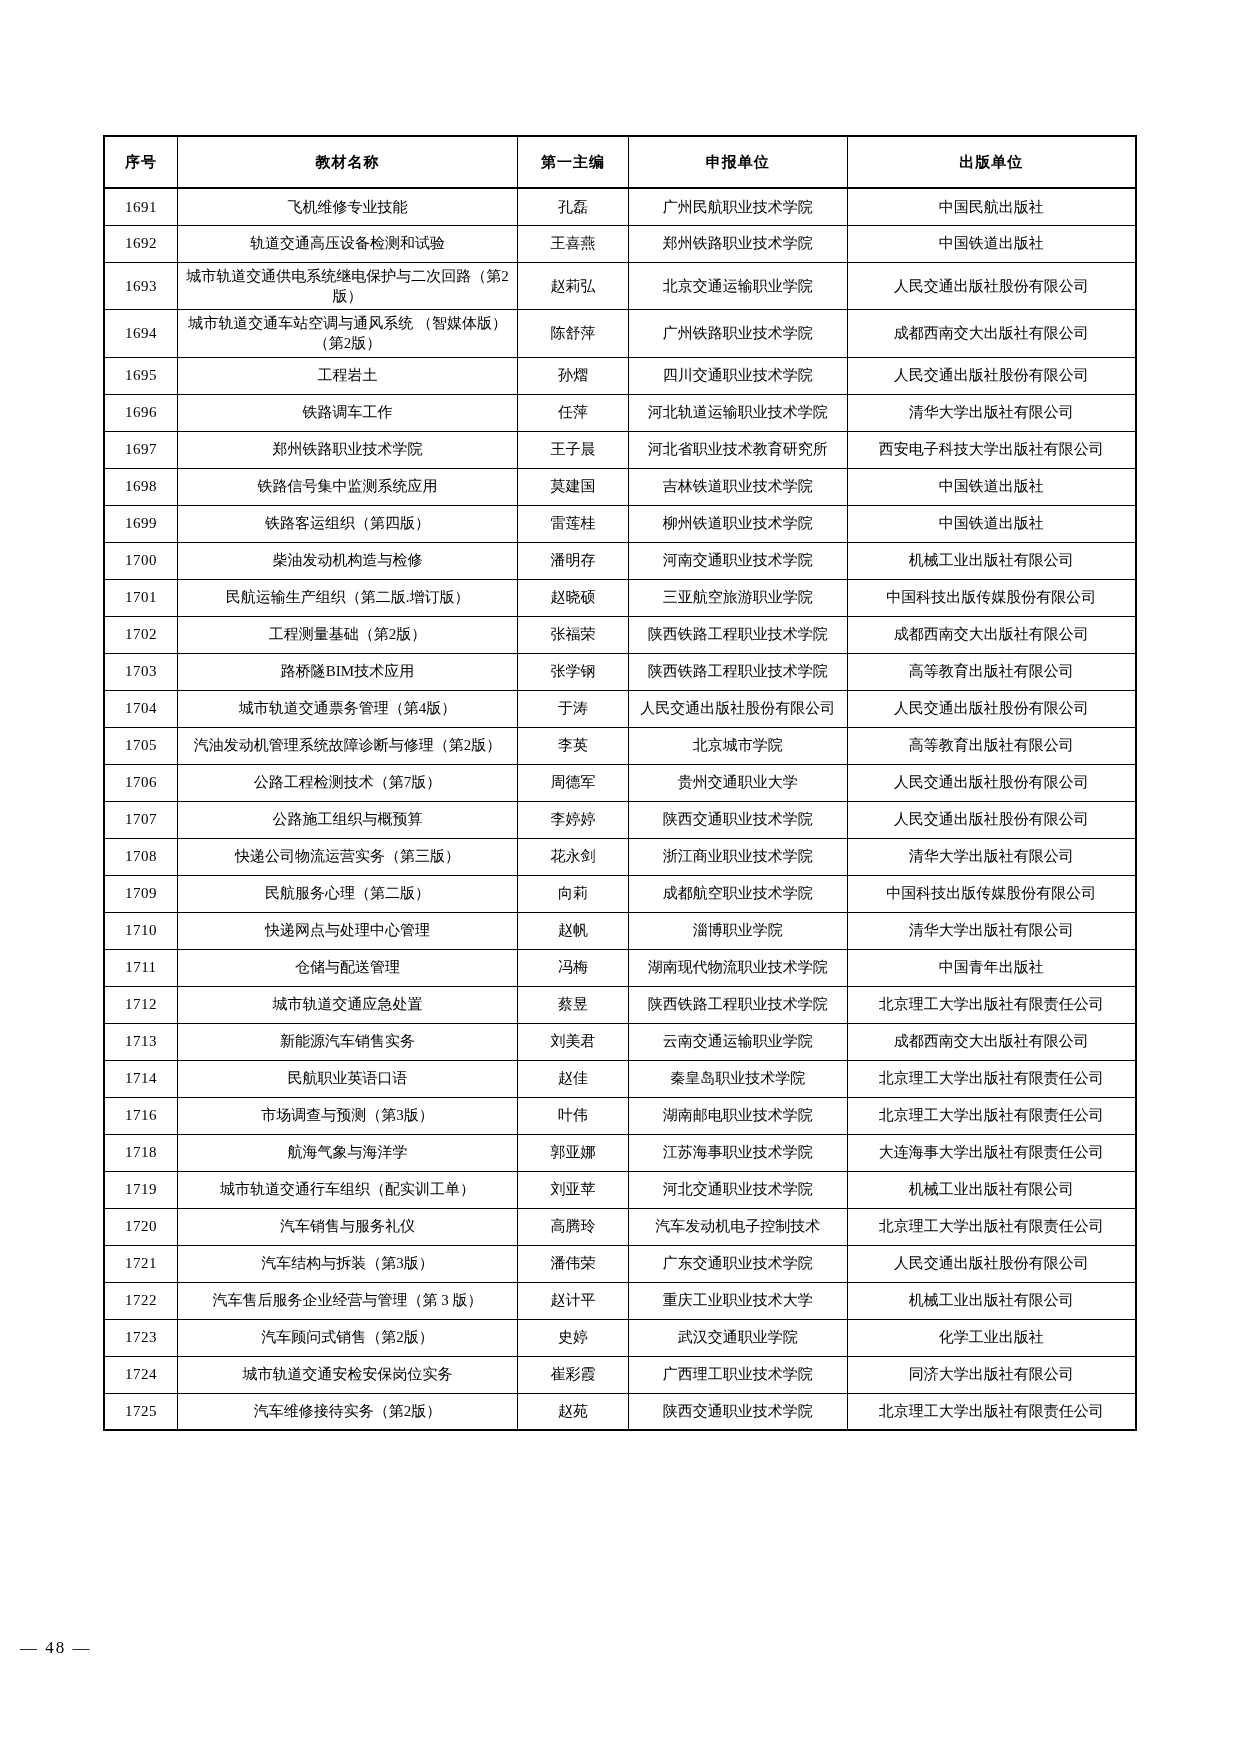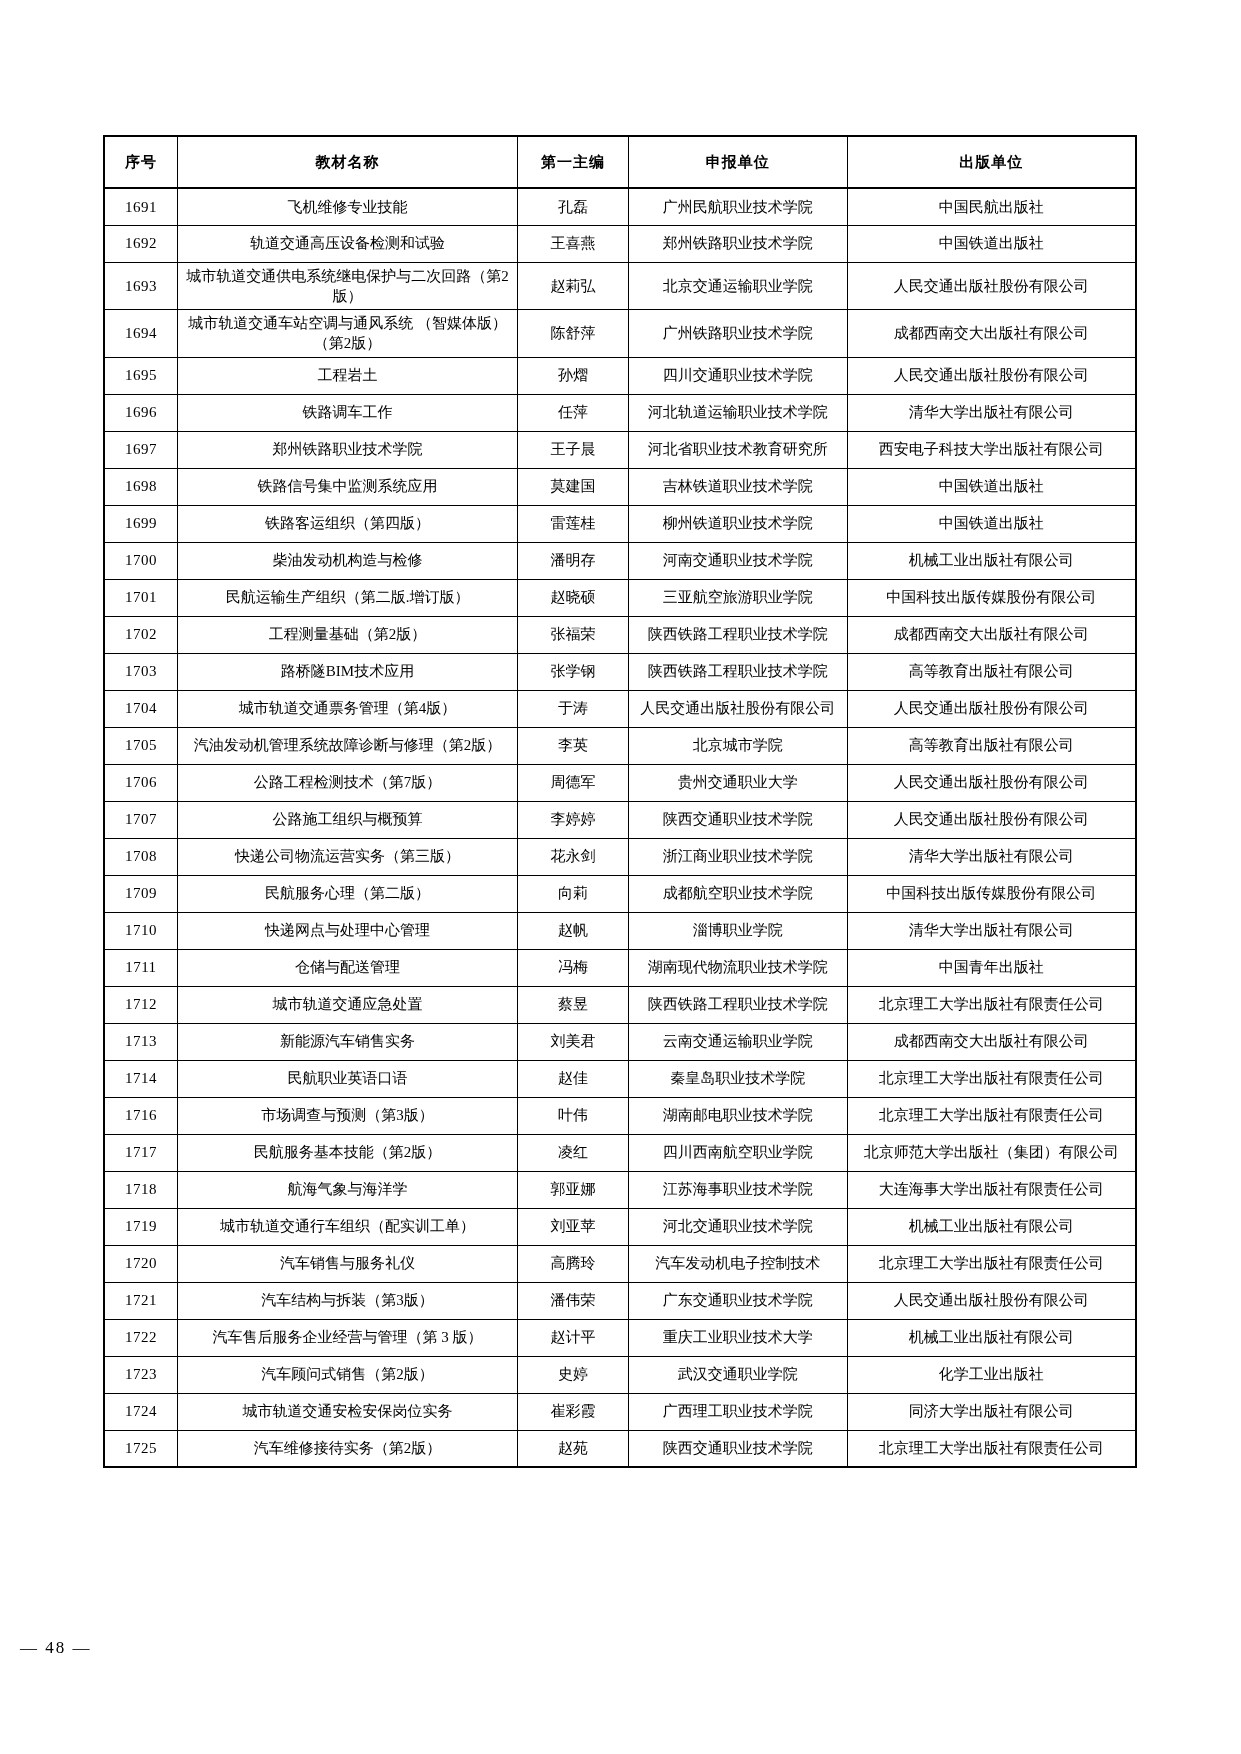--- a/index.html
+++ b/index.html
@@ -258,27 +258,20 @@
           <td class="col-publisher">北京理工大学出版社有限责任公司</td>
         </tr>
         <tr>
           <td class="col-no">1716</td>
           <td class="col-title">市场调查与预测（第3版）</td>
           <td class="col-editor">叶伟</td>
           <td class="col-applicant">湖南邮电职业技术学院</td>
           <td class="col-publisher">北京理工大学出版社有限责任公司</td>
         </tr>
         <tr>
-          <td class="col-no">1717</td>
-          <td class="col-title">民航服务基本技能（第2版）</td>
-          <td class="col-editor">凌红</td>
-          <td class="col-applicant">四川西南航空职业学院</td>
-          <td class="col-publisher">北京师范大学出版社（集团）有限公司</td>
-        </tr>
-        <tr>
           <td class="col-no">1718</td>
           <td class="col-title">航海气象与海洋学</td>
           <td class="col-editor">郭亚娜</td>
           <td class="col-applicant">江苏海事职业技术学院</td>
           <td class="col-publisher">大连海事大学出版社有限责任公司</td>
         </tr>
         <tr>
           <td class="col-no">1719</td>
           <td class="col-title">城市轨道交通行车组织（配实训工单）</td>
           <td class="col-editor">刘亚苹</td>

